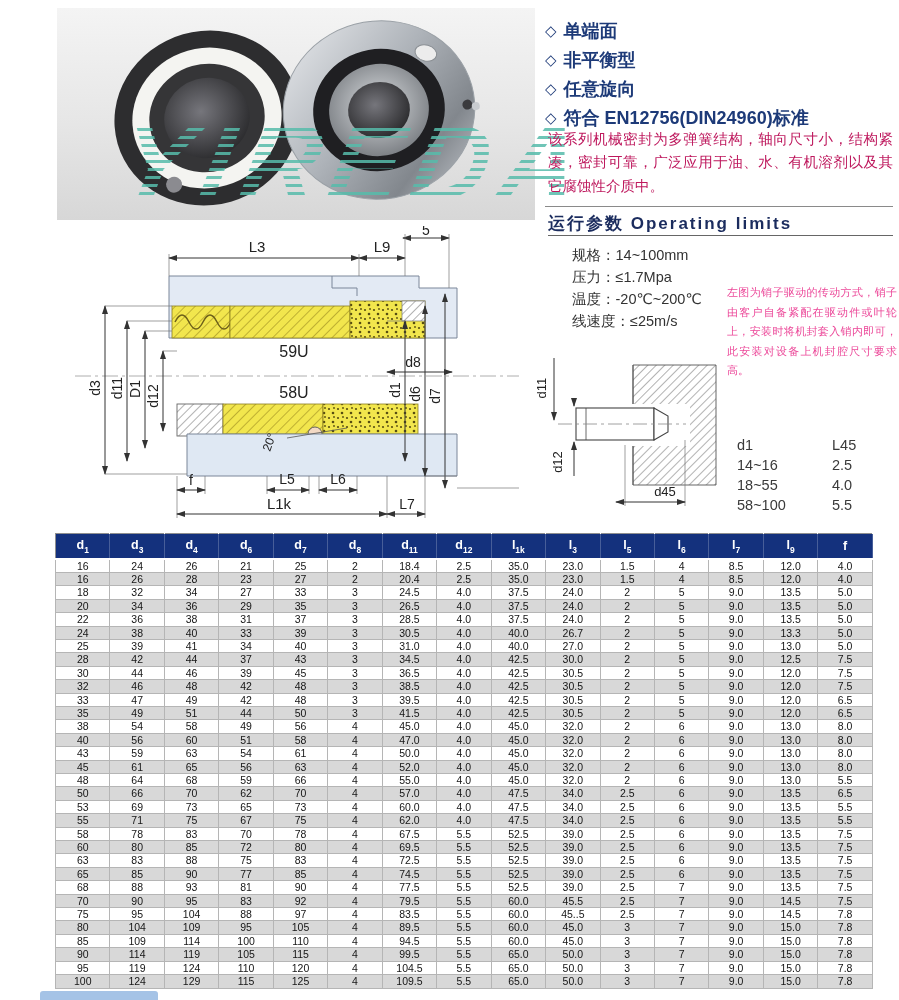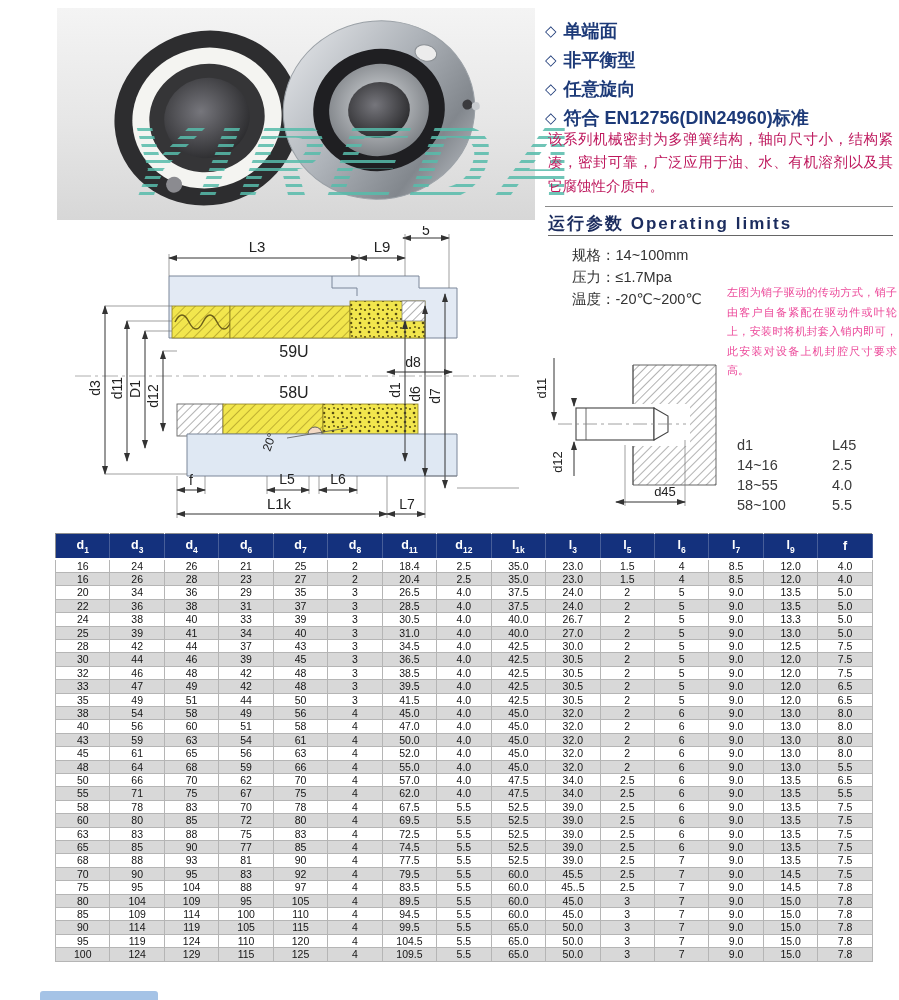--- a/index.html
+++ b/index.html
@@ -119,20 +119,21 @@
 
 <p class="description">该系列机械密封为多弹簧结构，轴向尺寸小，结构紧凑，密封可靠，广泛应用于油、水、有机溶剂以及其它腐蚀性介质中。</p>
 
 <div class="divider"></div>
 <div class="op-heading">运行参数 Operating limits</div>
 
 <div class="specs">
     <div class="spec-row"><span>规格：</span><span>14~100mm</span></div>
     <div class="spec-row"><span>压力：</span><span>≤1.7Mpa</span></div>
     <div class="spec-row"><span>温度：</span><span>-20℃~200℃</span></div>
+    <div class="spec-row"><span>线速度：</span><span>≤25m/s</span></div>
   </div>
 
 <p class="pin-note">左图为销子驱动的传动方式，销子由客户自备紧配在驱动件或叶轮上，安装时将机封套入销内即可，此安装对设备上机封腔尺寸要求高。</p>
 
 <div class="pin-table">
     <div class="ptr">
       <span>d1</span>
       <span>L45</span>
     </div>
     <div class="ptr">
@@ -337,20 +338,37 @@
           <td>2.5</td>
           <td>35.0</td>
           <td>23.0</td>
           <td>1.5</td>
           <td>4</td>
           <td>8.5</td>
           <td>12.0</td>
           <td>4.0</td>
         </tr>
         <tr>
+          <td>18</td>
+          <td>32</td>
+          <td>34</td>
+          <td>27</td>
+          <td>33</td>
+          <td>3</td>
+          <td>24.5</td>
+          <td>4.0</td>
+          <td>37.5</td>
+          <td>24.0</td>
+          <td>2</td>
+          <td>5</td>
+          <td>9.0</td>
+          <td>13.5</td>
+          <td>5.0</td>
+        </tr>
+        <tr>
           <td>20</td>
           <td>34</td>
           <td>36</td>
           <td>29</td>
           <td>35</td>
           <td>3</td>
           <td>26.5</td>
           <td>4.0</td>
           <td>37.5</td>
           <td>24.0</td>
@@ -592,20 +610,37 @@
           <td>4.0</td>
           <td>47.5</td>
           <td>34.0</td>
           <td>2.5</td>
           <td>6</td>
           <td>9.0</td>
           <td>13.5</td>
           <td>6.5</td>
         </tr>
         <tr>
+          <td>53</td>
+          <td>69</td>
+          <td>73</td>
+          <td>65</td>
+          <td>73</td>
+          <td>4</td>
+          <td>60.0</td>
+          <td>4.0</td>
+          <td>47.5</td>
+          <td>34.0</td>
+          <td>2.5</td>
+          <td>6</td>
+          <td>9.0</td>
+          <td>13.5</td>
+          <td>5.5</td>
+        </tr>
+        <tr>
           <td>55</td>
           <td>71</td>
           <td>75</td>
           <td>67</td>
           <td>75</td>
           <td>4</td>
           <td>62.0</td>
           <td>4.0</td>
           <td>47.5</td>
           <td>34.0</td>

